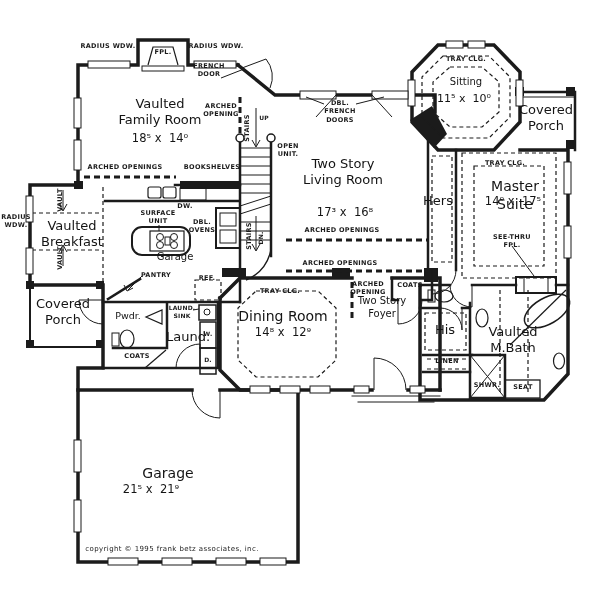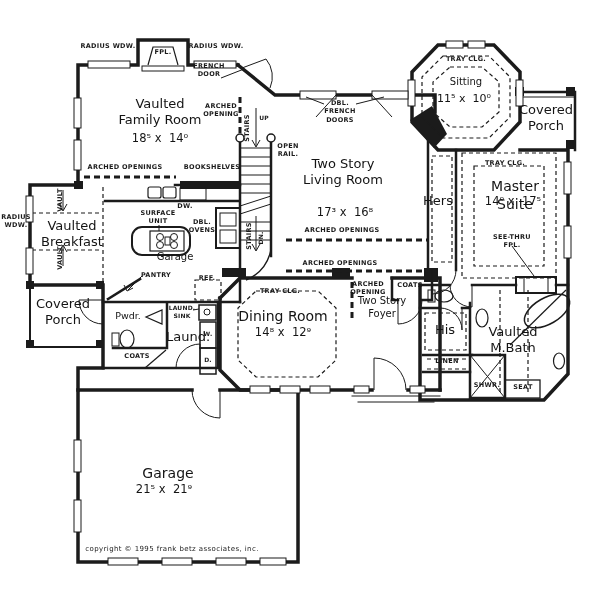--- a/index.html
+++ b/index.html
@@ -208,21 +208,21 @@
 <div class="lbl" style="left:108px;top:42px">RADIUS WDW.</div>
 <div class="lbl" style="left:163px;top:48px">FPL.</div>
 <div class="lbl" style="left:216px;top:42px">RADIUS WDW.</div>
 <div class="lbl" style="left:209px;top:62px">FRENCH
 DOOR</div>
 <div class="lbl" style="left:221px;top:102px">ARCHED
 OPENING</div>
 <div class="lbl v" style="left:247px;top:128px">STAIRS</div>
 <div class="lbl tiny" style="left:264px;top:114px">UP</div>
 <div class="lbl" style="left:288px;top:142px">OPEN
-RAIL.</div>
+UNIT.</div>
 <div class="lbl" style="left:125px;top:163px">ARCHED OPENINGS</div>
 <div class="lbl" style="left:212px;top:163px">BOOKSHELVES</div>
 <div class="lbl" style="left:340px;top:99px">DBL.
 FRENCH
 DOORS</div>
 <div class="lbl" style="left:342px;top:226px">ARCHED OPENINGS</div>
 <div class="lbl" style="left:340px;top:259px">ARCHED OPENINGS</div>
 <div class="lbl" style="left:368px;top:280px">ARCHED
 OPENING</div>
 <div class="lbl v" style="left:249px;top:236px">STAIRS</div>
@@ -274,17 +274,17 @@
 <div class="room s10" style="left:188px;top:329px">Laund.</div>
 <div class="room s12" style="left:283px;top:308px">Dining Room</div>
 <div class="dim" style="left:283px;top:326px">14⁸ x  12⁹</div>
 <div class="room s11" style="left:382px;top:295px">Two Story
 Foyer</div>
 <div class="room s10" style="left:438px;top:193px">Hers</div>
 <div class="room s10" style="left:445px;top:322px">His</div>
 <div class="room s10" style="left:513px;top:324px">Vaulted
 M.Bath</div>
 <div class="room s12" style="left:168px;top:465px">Garage</div>
-<div class="dim" style="left:164px;top:483px">21⁵ x  21⁹</div>
+<div class="dim" style="left:151px;top:483px">21⁵ x  21⁹</div>
 
 <div class="cpy" style="left:172px;top:546px">copyright © 1995 frank betz associates, inc.</div>
 
 </div>
 
 </body></html>

